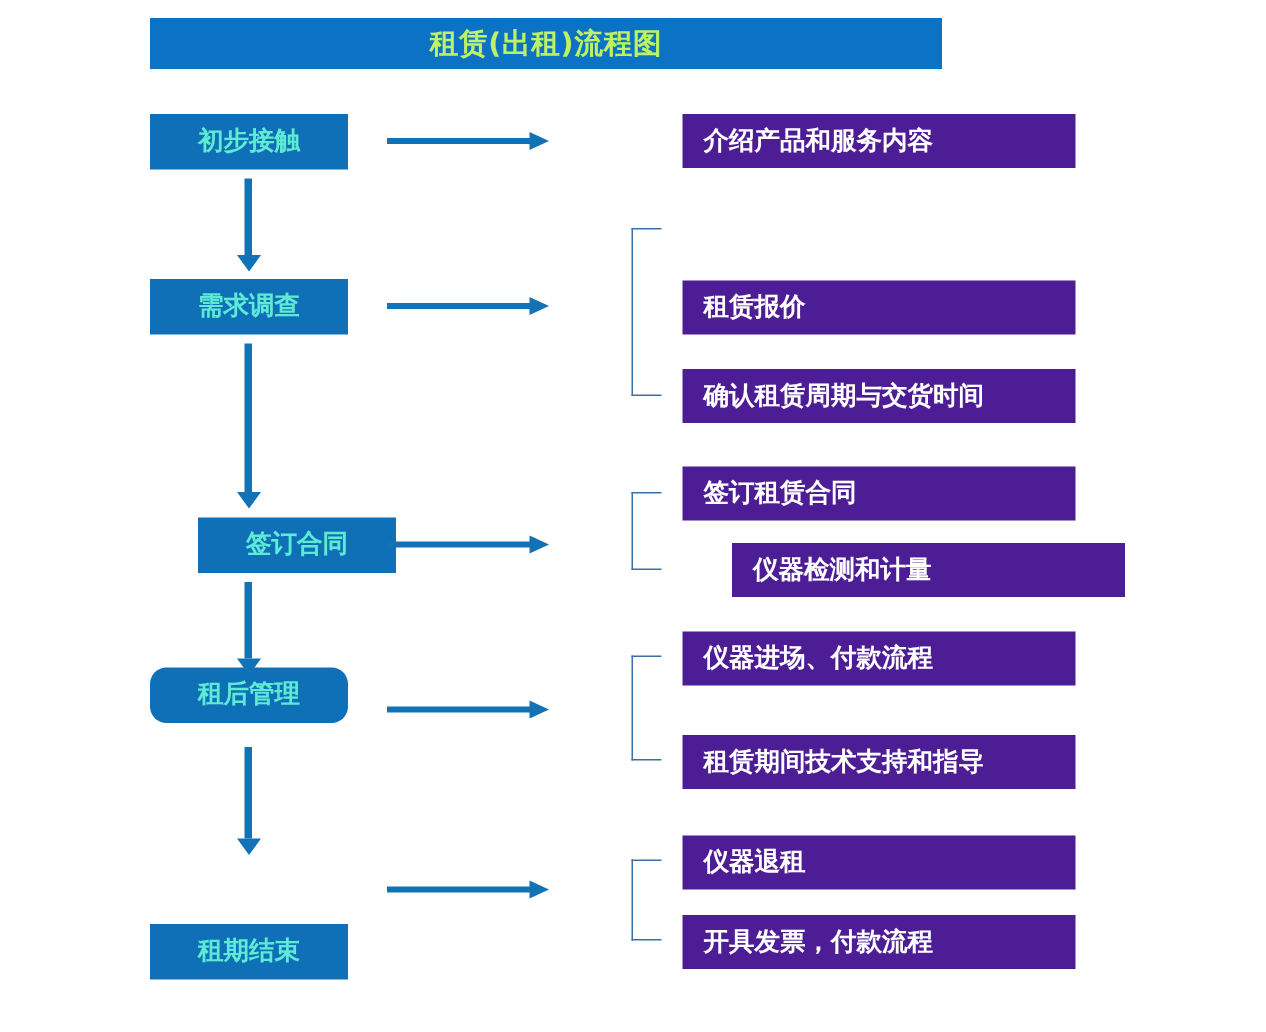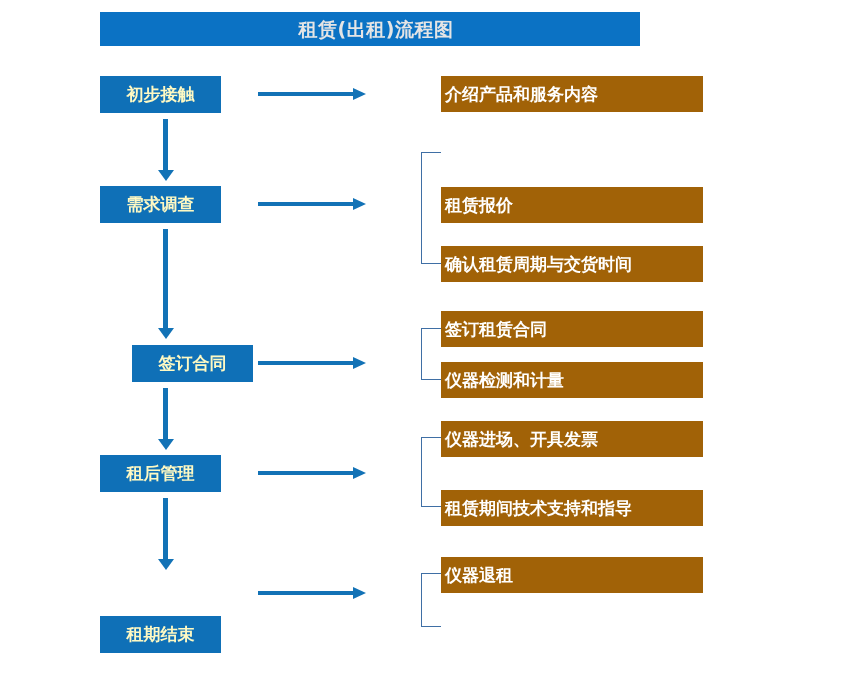--- a/index.html
+++ b/index.html
@@ -25,60 +25,59 @@
   }
 
   
   .title-banner {
     position: absolute;
     left: 100px;
     top: 12px;
     width: 528px;
     height: 34px;
     background: #0b72c4;
-    color: #e5e5e5;
+    color: #bef264;
     display: flex;
     align-items: center;
     justify-content: center;
     font-size: 19px;
     font-weight: bold;
     letter-spacing: 0.5px;
     line-height: 1;
-    padding-left: 12px;
   }
 
   
   .stage-box {
     position: absolute;
-    width: 121px;
+    width: 132px;
     height: 37px;
     background: #0f70b7;
-    color: #fef9c3;
+    color: #5eead4;
     display: flex;
     align-items: center;
     justify-content: center;
     font-size: 17px;
     font-weight: bold;
     line-height: 1;
   }
 
   
   .detail-box {
     position: absolute;
-    left: 441px;
+    left: 455px;
     width: 262px;
     height: 36px;
-    background: #a16207;
+    background: #4c1d95;
     color: #ffffff;
     display: flex;
     align-items: center;
     font-size: 17px;
     font-weight: bold;
     line-height: 1;
-    padding-left: 4px;
+    padding-left: 14px;
     box-sizing: border-box;
     white-space: nowrap;
   }
 
   
   .h-arrow {
     position: absolute;
     height: 14px;
     width: 108px;
   }
@@ -152,21 +151,21 @@
 </head>
 <body>
 
 <div class="canvas">
 
   <div class="title-banner">租赁(出租)流程图</div>
 
   <div class="stage-box" style="left:100px; top:76px;">初步接触</div>
   <div class="stage-box" style="left:100px; top:186px;">需求调查</div>
   <div class="stage-box" style="left:100px; top:345px;margin-left:32px;">签订合同</div>
-  <div class="stage-box" style="left:100px; top:455px;">租后管理</div>
+  <div class="stage-box" style="left:100px; top:445px;border-radius:11px;">租后管理</div>
   <div class="stage-box" style="left:100px; top:575px;margin-top:41px;">租期结束</div>
 
   <div class="v-arrow" style="top:119px; height:62px;">
     <div class="shaft" style="height:51px;"></div>
     <div class="head"></div>
   </div>
   <div class="v-arrow" style="top:229px; height:110px;">
     <div class="shaft" style="height:99px;"></div>
     <div class="head"></div>
   </div>
@@ -220,20 +219,21 @@
       <div class="stub top"></div>
       <div class="stub bottom"></div>
   </div>
 
   <div class="detail-box" style="top:76px;">介绍产品和服务内容</div>
 
   <div class="detail-box" style="top:187px;">租赁报价</div>
   <div class="detail-box" style="top:246px;">确认租赁周期与交货时间</div>
 
   <div class="detail-box" style="top:311px;">签订租赁合同</div>
-  <div class="detail-box" style="top:362px;">仪器检测和计量</div>
-
-  <div class="detail-box" style="top:421px;">仪器进场、开具发票</div>
+  <div class="detail-box" style="top:362px;margin-left:33px;">仪器检测和计量</div>
+
+  <div class="detail-box" style="top:421px;">仪器进场、付款流程</div>
   <div class="detail-box" style="top:490px;">租赁期间技术支持和指导</div>
 
   <div class="detail-box" style="top:557px;">仪器退租</div>
+  <div class="detail-box" style="top:610px;">开具发票，付款流程</div>
 
 </div>
 
 </body></html>

